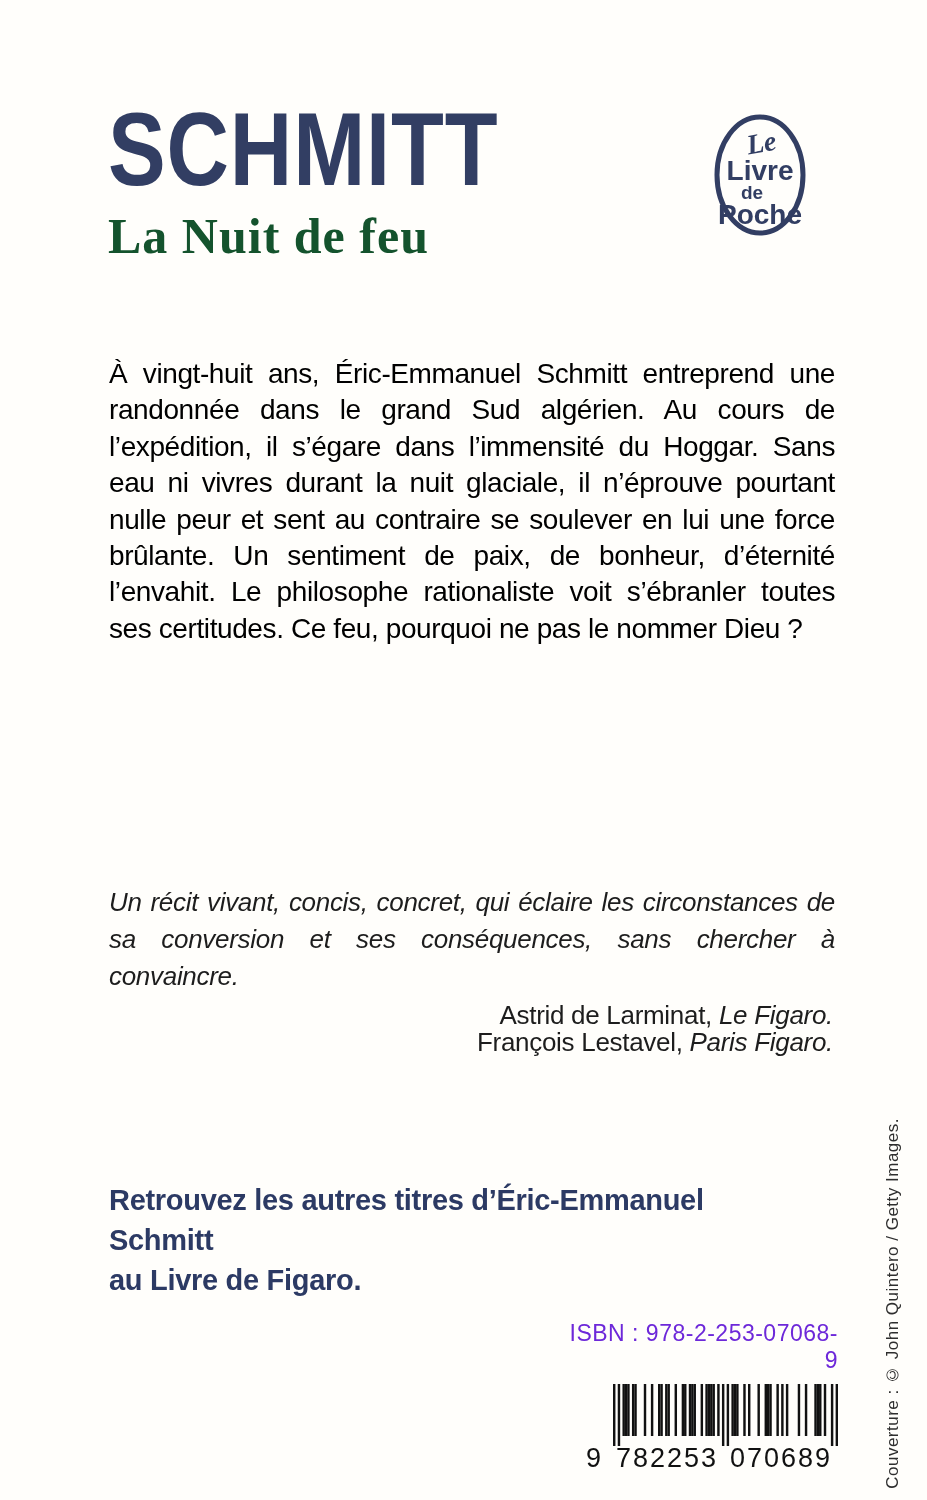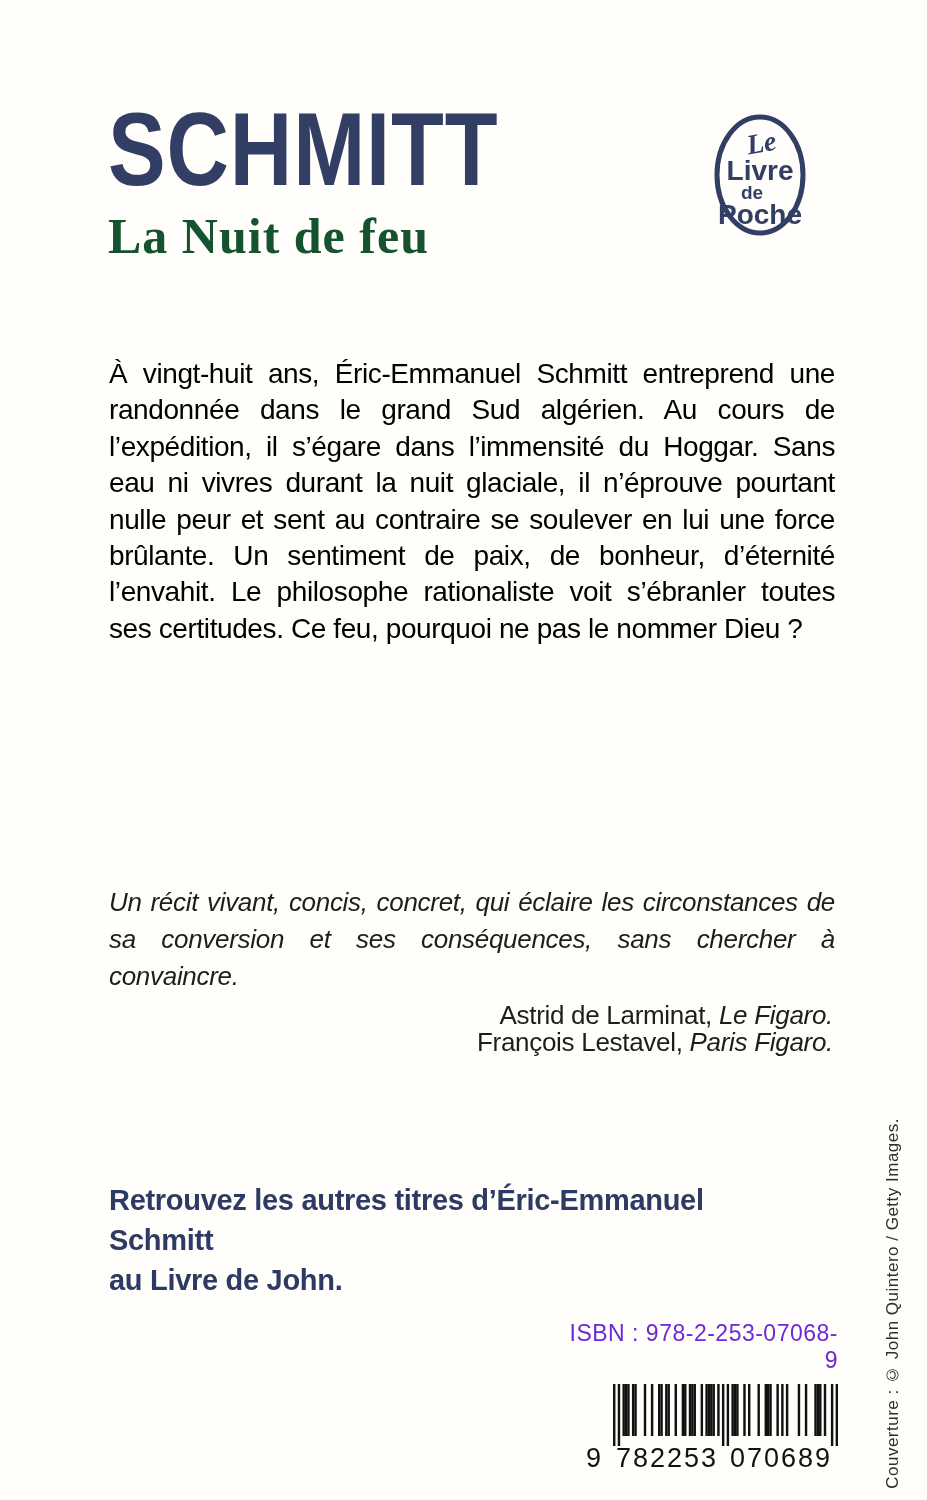--- a/index.html
+++ b/index.html
@@ -114,21 +114,21 @@
   </div>
 </div>
 
 <div class="review review-2">
   <div class="review-attr">
     <span>François Lestavel, </span><span class="attr-source">Paris Figaro.</span>
   </div>
 </div>
 
 <div class="promo">Retrouvez les autres titres d’Éric-Emmanuel Schmitt
-au Livre de John.</div>
+au Livre de Figaro.</div>
 
 <div class="print-block">
   <p class="isbn-line">ISBN : 978-2-253-07068-9</p>
   <div class="barcode-wrap">
     <div class="barcode-bars-row">
       <svg id="ean-svg" width="225" height="62" viewBox="0 0 225 62">
           <rect x="0.00" y="0" width="2.43" height="62" fill="#111"></rect>
           <rect x="4.74" y="0" width="2.43" height="62" fill="#111"></rect>
           <rect x="9.47" y="0" width="2.43" height="52" fill="#111"></rect>
           <rect x="11.84" y="0" width="2.43" height="52" fill="#111"></rect>

